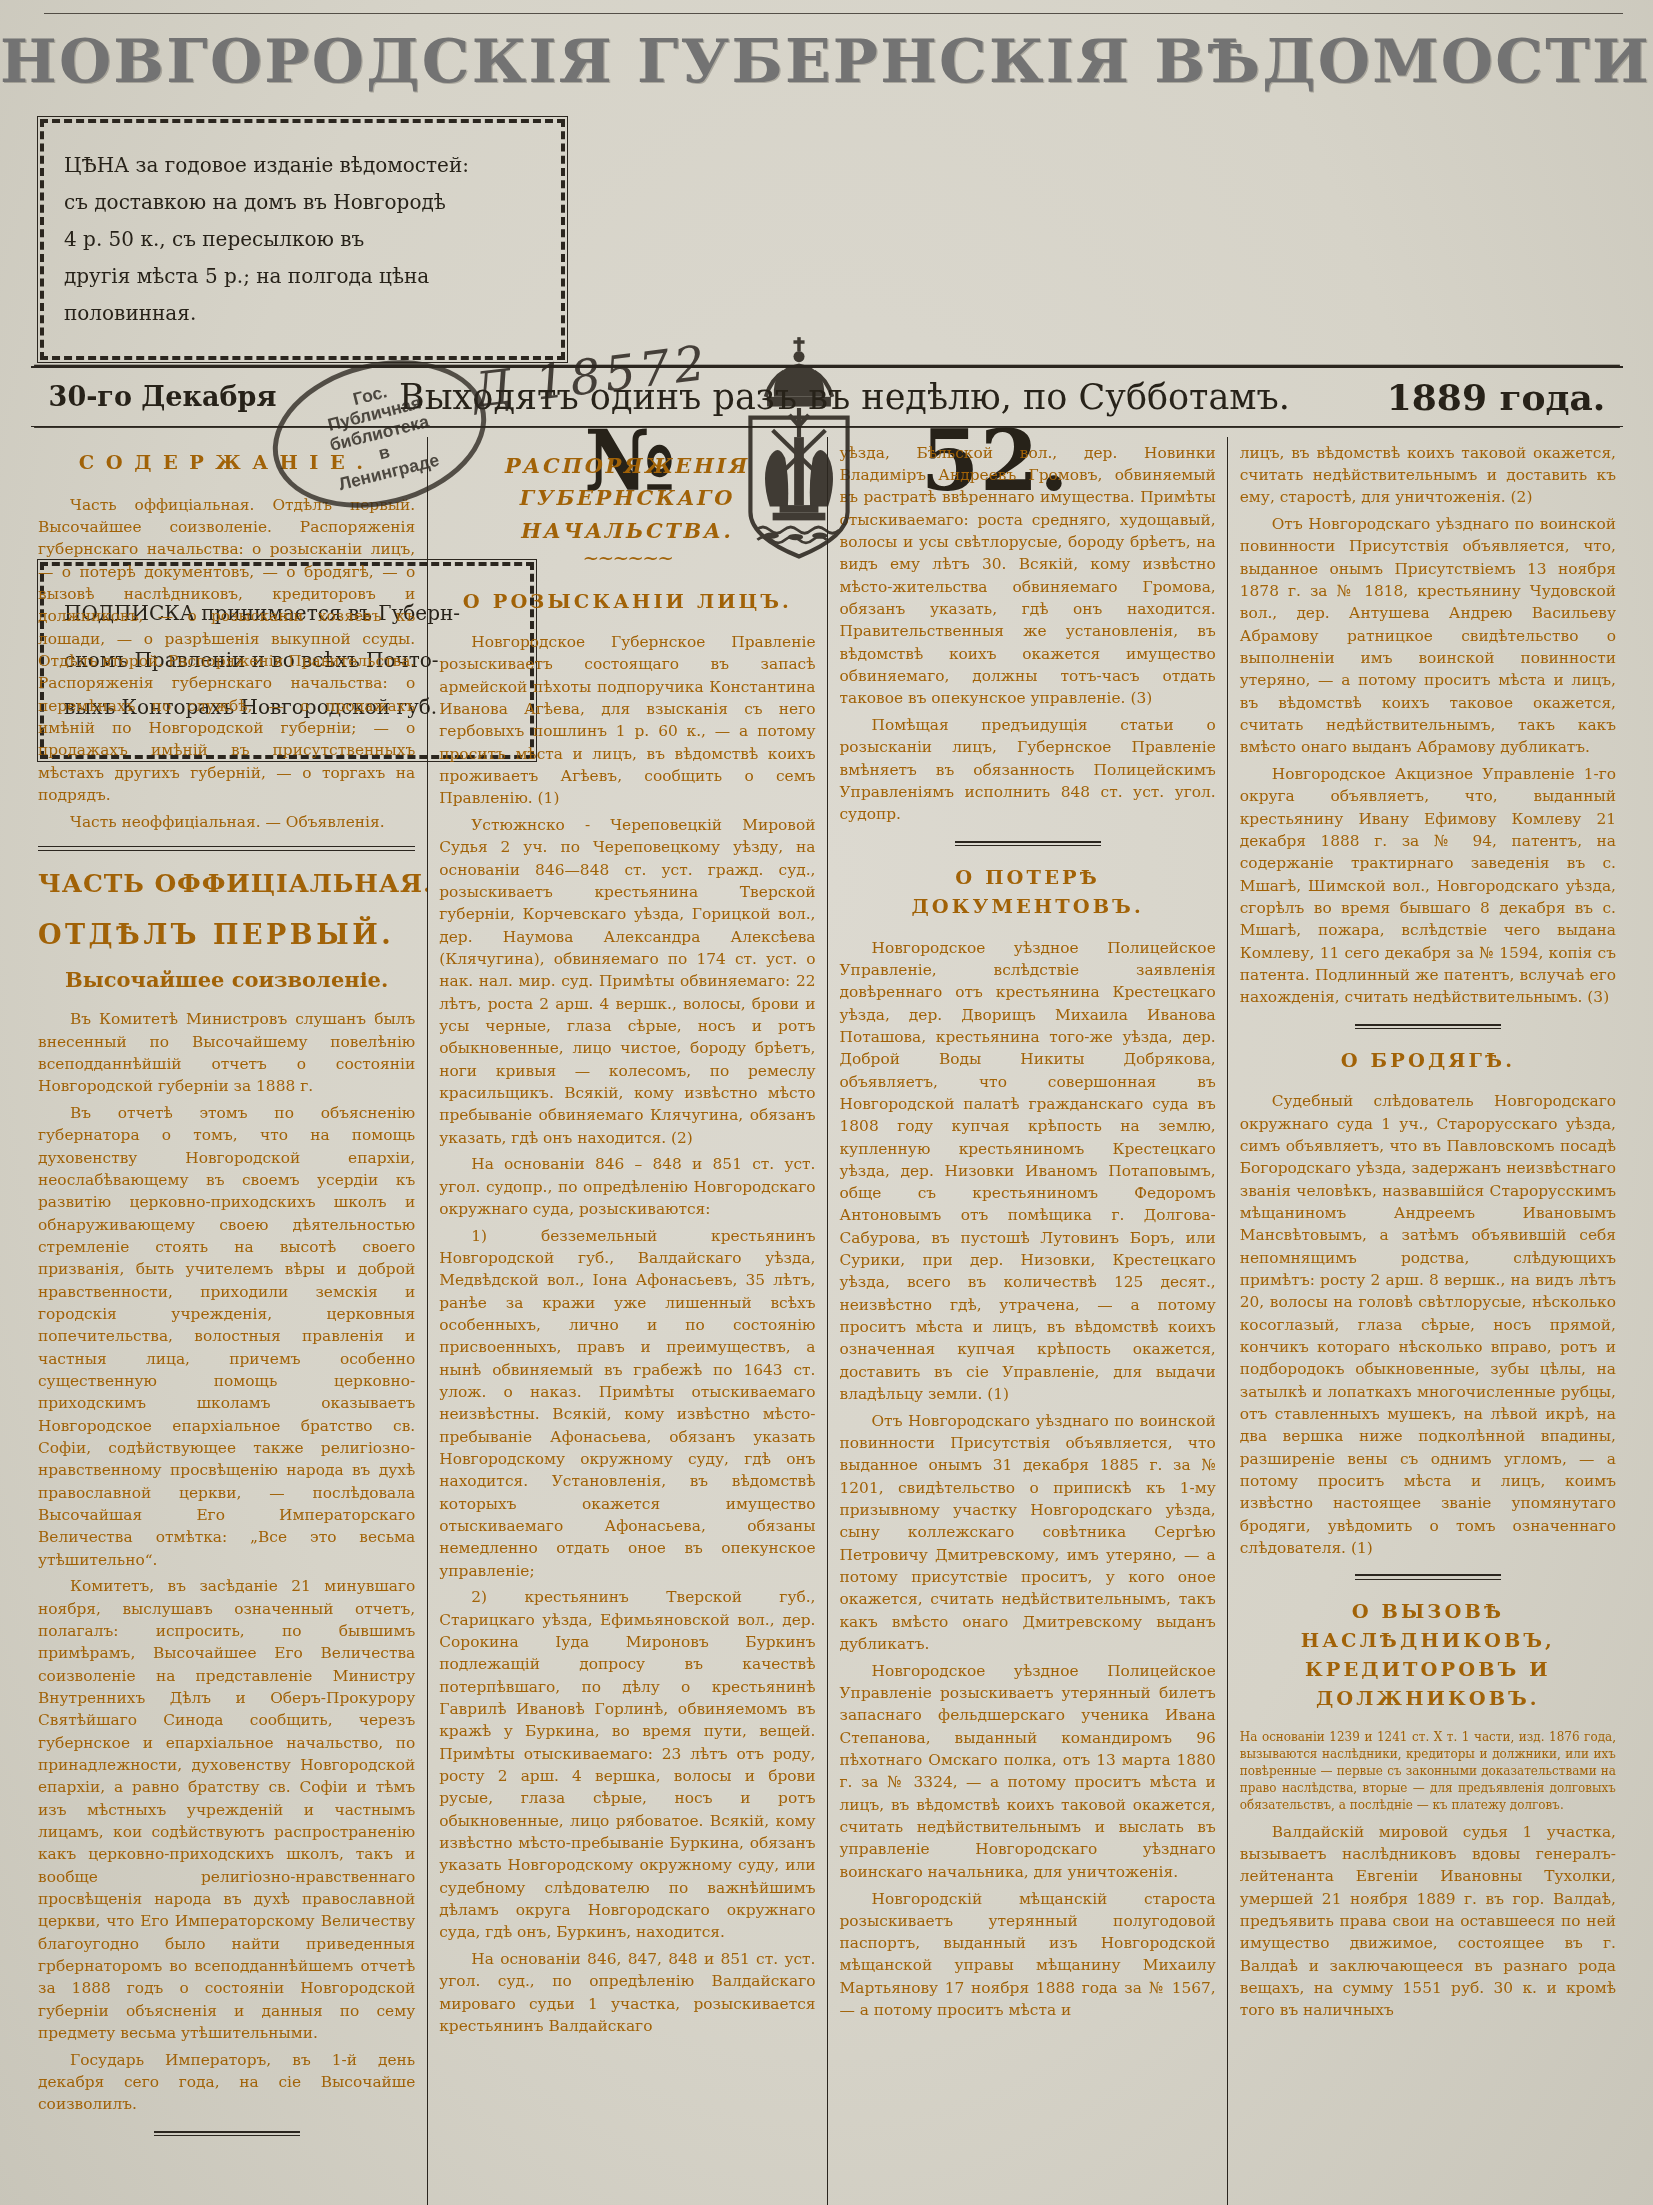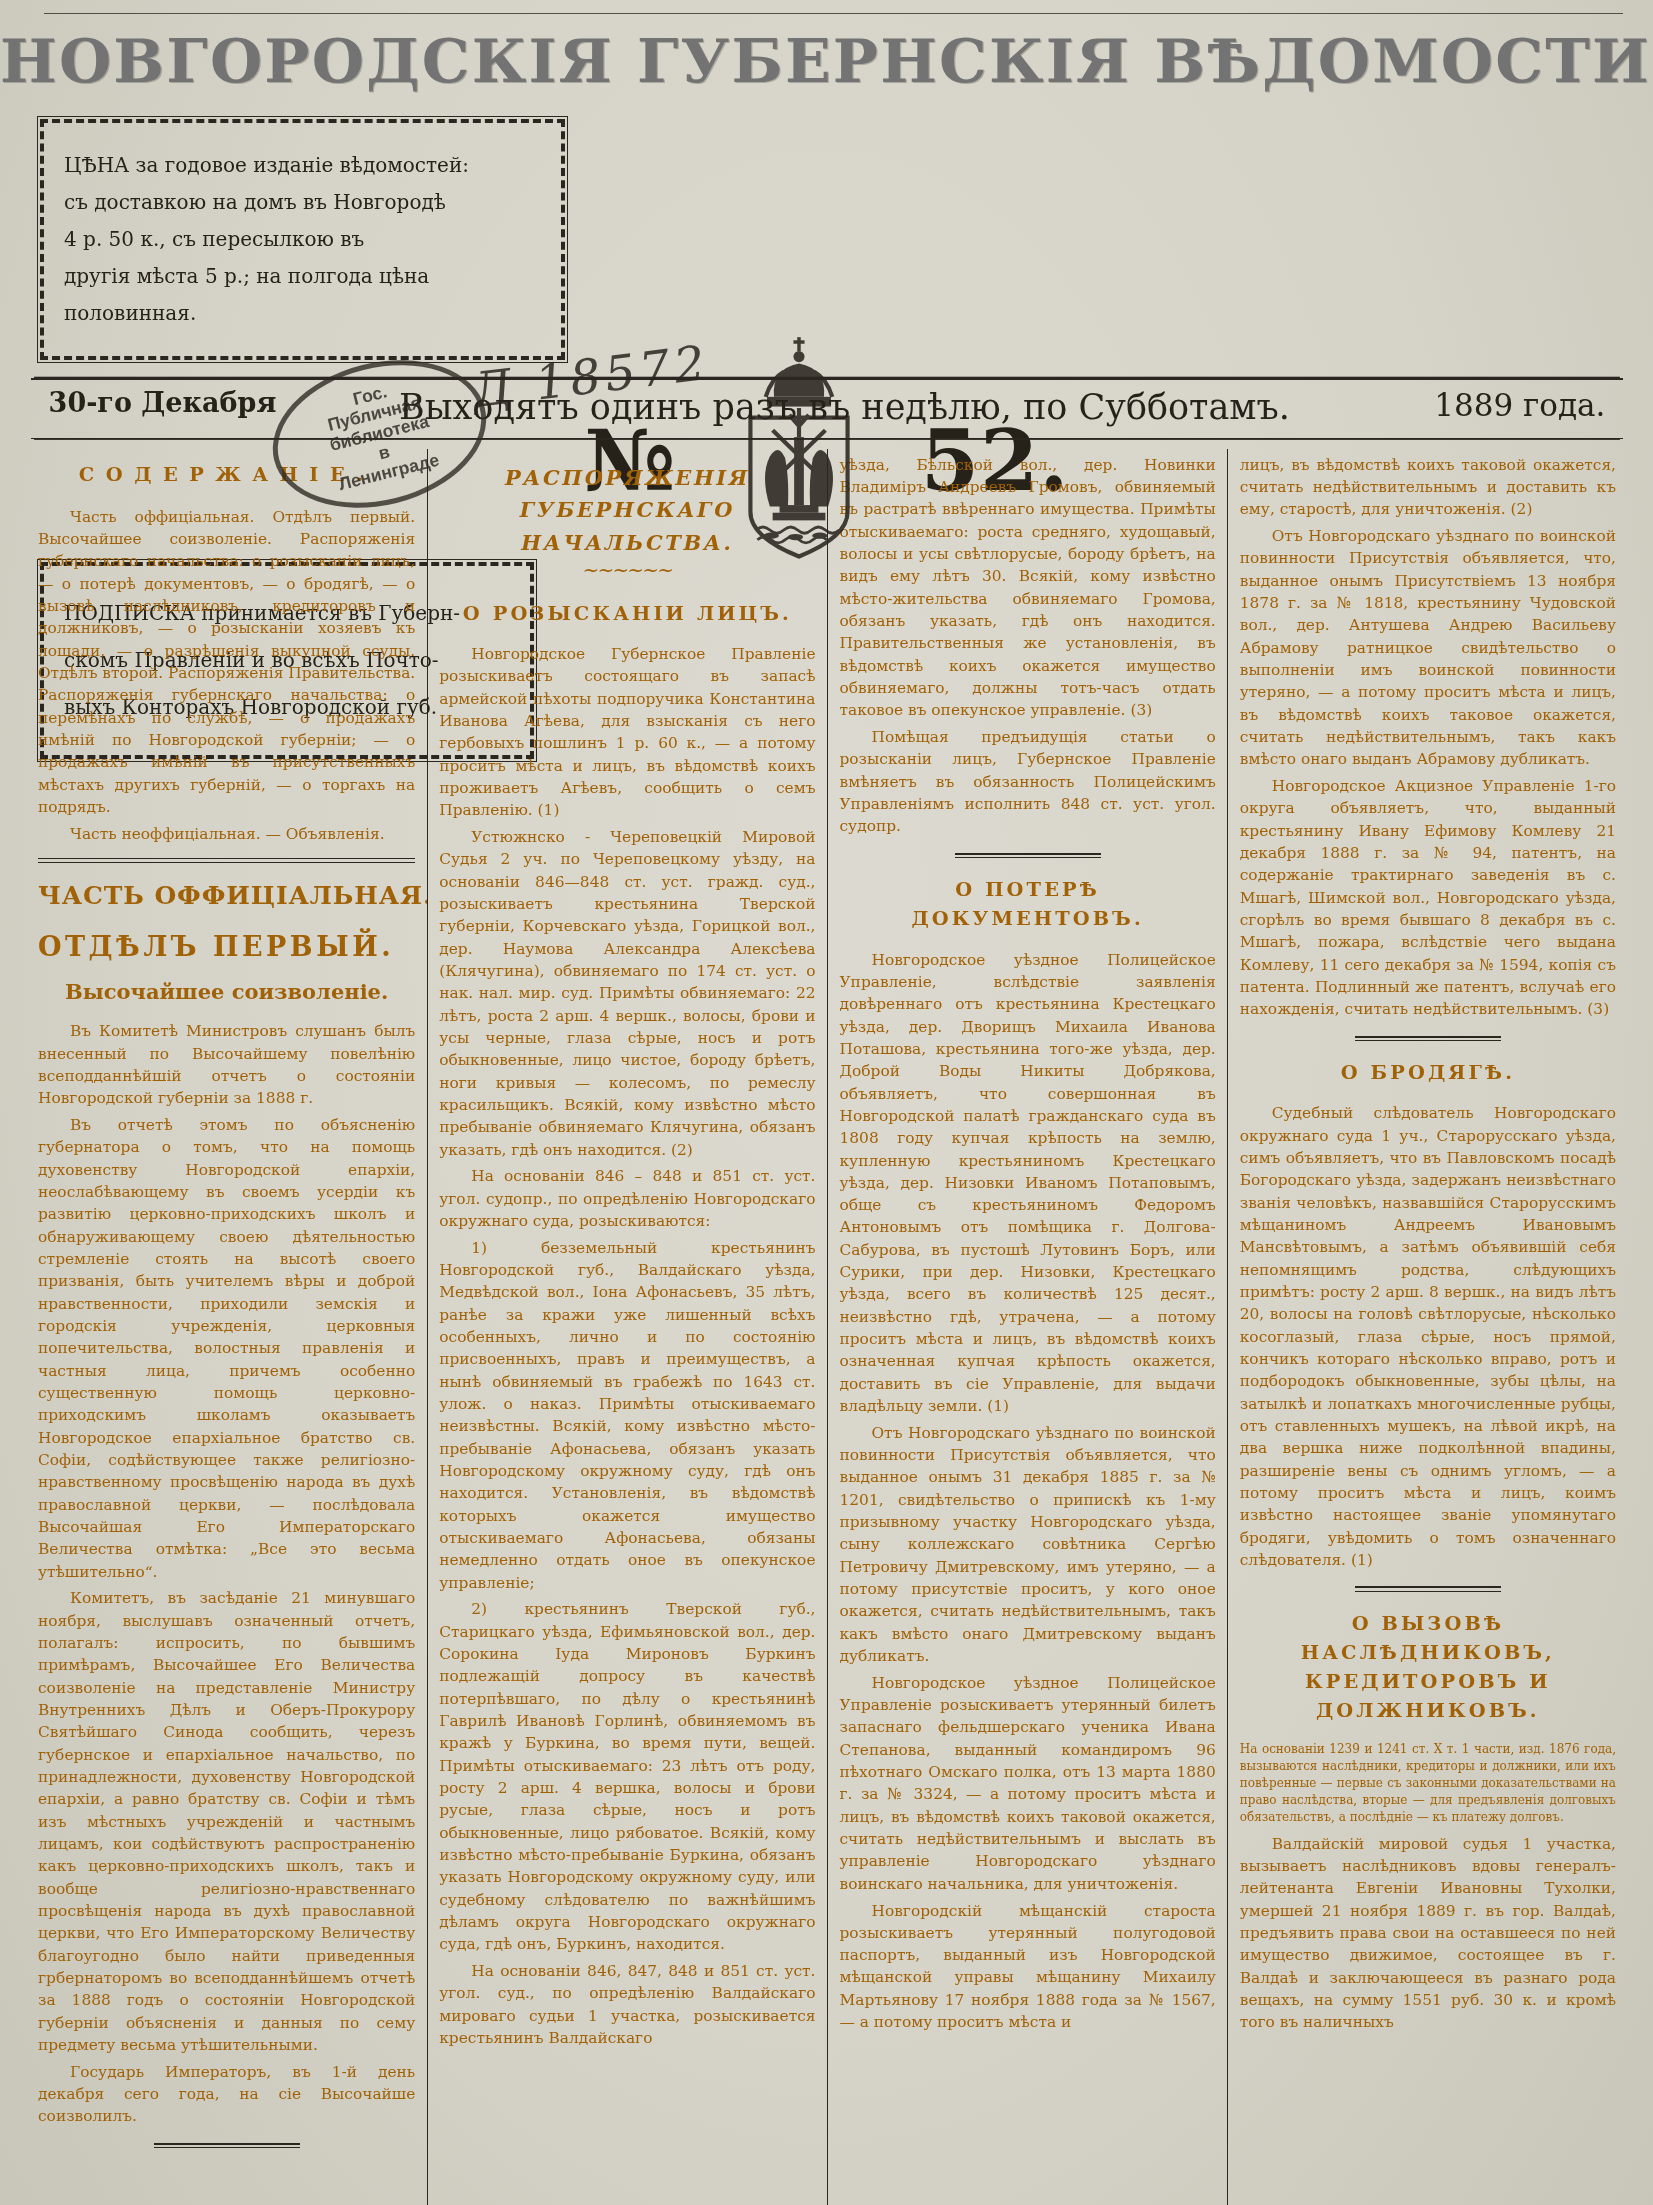--- a/index.html
+++ b/index.html
@@ -36,28 +36,28 @@
   }
   .stamp div{white-space:nowrap;}
   .handwritten{
     position:absolute;left:472px;top:348px;font-style:italic;font-size:48px;
     color:rgba(42,37,30,.85);transform:rotate(-7deg);letter-spacing:4.4px;z-index:5;
     font-family:"DejaVu Serif", serif;
   }
 
   
   .dateline{
-    margin:52px 31px 0 31px;position:relative;
+    margin:40px 31px 0 31px;position:relative;
     border-top:2.2px solid #2b261f;border-bottom:1.8px solid #2b261f;
     box-shadow:0 4px 0 -3.1px #2b261f, 0 -4.4px 0 -3.1px #2b261f;
-    display:flex;padding:7px 17.6px;height:44px;box-sizing:content-box;
+    display:flex;align-items:center;padding:7px 17.6px;height:44px;box-sizing:content-box;
   }
   .dl-left{font-size:27px;font-weight:bold;width:282px;}
   .dl-center{flex:1;text-align:center;font-size:35px;font-weight:500;white-space:nowrap;}
-  .dl-right{font-size:31px;font-weight:normal;width:247px;text-align:right;}
+  .dl-right{font-size:36px;font-weight:bold;width:247px;text-align:right;}
 
   
   .cols{display:flex;margin:10.6px 26.5px 0 26.5px;height:1826px;overflow:hidden;}
   .col{width:25%;box-sizing:border-box;padding:4.4px 11.5px 0 11.5px;overflow:hidden;}
   .col + .col{border-left:1.8px solid #2b261f;}
 
   .blk{color:#a16207;}
   .blk.para, .blk.para-cont{font-size:15.4px;line-height:1.45;text-align:justify;margin:0 0 4.4px 0;}
   .blk.para{text-indent:32px;}
   .blk.para-cont{text-indent:0;}

